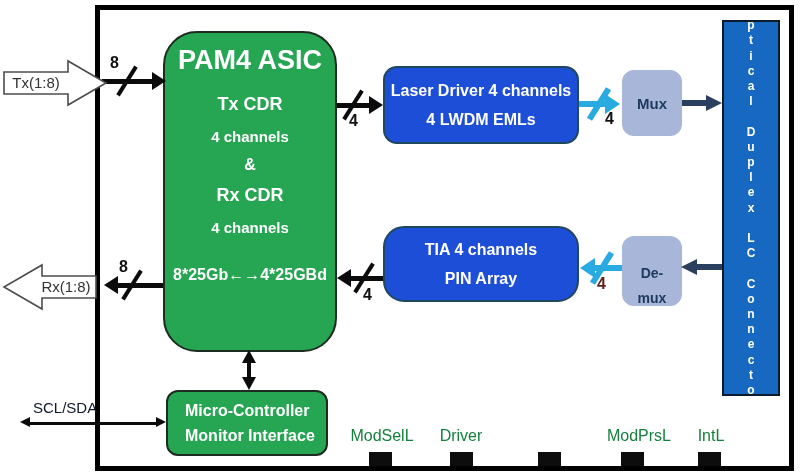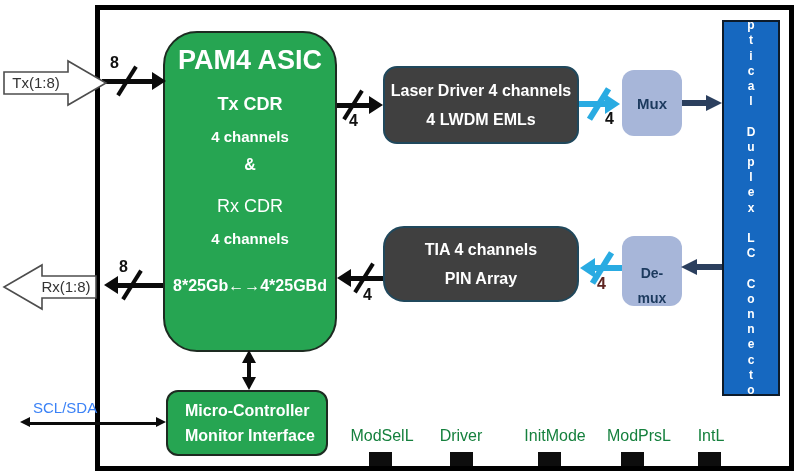--- a/index.html
+++ b/index.html
@@ -6,33 +6,33 @@
   .canvas{position:relative;width:800px;height:474px;background:#ffffff;
           font-family:"Liberation Sans",sans-serif;overflow:hidden;}
   .abs{position:absolute;box-sizing:border-box;}
 
   
   .frame{left:95px;top:5px;width:699px;height:466px;border:5px solid #000;z-index:1;}
 
   
   .blk{display:flex;flex-direction:column;align-items:center;z-index:3;}
   .green{background:#26a552;border:2px solid #1d2b21;border-radius:34px;color:#fff;}
-  .blue{background:#404040;border:2px solid #20485c;border-radius:14px;color:#fff;}
+  .blue{background:#1d4ed8;border:2px solid #20485c;border-radius:14px;color:#fff;}
   .pw{background:#a7b6d9;border-radius:12px;color:#1c3a5e;}
   .conn{background:#1668c0;border:2px solid #0d1b2a;color:#fff;
         display:flex;align-items:center;justify-content:center;}
   .vtext{writing-mode:vertical-lr;text-orientation:upright;letter-spacing:1.2px;
          font-size:12px;font-weight:bold;white-space:nowrap;}
 
   .asic{left:163px;top:31px;width:174px;height:321px;}
   .asic .title{font-size:27px;font-weight:bold;margin-top:12px;}
   .asic .l1{font-size:18px;font-weight:bold;margin-top:18px;}
   .asic .l2{font-size:15px;font-weight:bold;margin-top:13px;}
   .asic .l3{font-size:16px;font-weight:bold;margin-top:11px;}
-  .asic .l4{font-size:18px;font-weight:normal;margin-top:22px;}
+  .asic .l4{font-size:18px;font-weight:bold;margin-top:11px;}
   .asic .l5{font-size:15px;font-weight:bold;margin-top:13px;}
   .asic .rate{font-size:16px;font-weight:bold;margin-top:30px;}
 
   .laser{left:383px;top:66px;width:196px;height:78px;justify-content:center;gap:11px;
          font-size:16px;font-weight:bold;}
   .tia{left:383px;top:226px;width:196px;height:76px;justify-content:center;gap:11px;
        font-size:16px;font-weight:bold;border-radius:21px;}
   .mux{left:622px;top:70px;width:60px;height:66px;justify-content:center;
        font-size:15px;font-weight:bold;}
   .demux{left:622px;top:236px;width:60px;height:70px;justify-content:flex-end;gap:9px;
@@ -54,21 +54,21 @@
   .hr.nv{border-left-color:#2b3f5e;border-left-width:16px;border-top-width:8px;border-bottom-width:8px;}
   .hl.nv{border-right-color:#2b3f5e;border-right-width:16px;border-top-width:8px;border-bottom-width:8px;}
   .hu{border-left:7px solid transparent;border-right:7px solid transparent;border-bottom:13px solid #0b0b0b;}
   .hd{border-left:7px solid transparent;border-right:7px solid transparent;border-top:13px solid #0b0b0b;}
   .slash{width:4px;height:34px;background:#0b0b0b;transform:rotate(32deg);z-index:4;}
   .slash.cy{width:6px;height:36px;background:#29abe2;}
   .buslbl{font-size:16px;font-weight:bold;color:#111;z-index:5;}
   .buslbl.red{color:#5e2420;}
 
   .blockarrow{z-index:5;}
-  .sideLabel{font-size:15px;color:#3b82f6;z-index:5;}
+  .sideLabel{font-size:15px;color:#0f172a;z-index:5;}
 
   .pinlbl{width:90px;text-align:center;font-size:16px;color:#15803d;z-index:3;}
   .pinpad{width:23px;height:14px;background:#0d0d0d;z-index:3;}
 </style>
 </head>
 <body>
 
 <div class="canvas">
 
   <div class="abs frame"></div>
@@ -161,21 +161,20 @@
   <div class="abs head hu" style="left:242px;top:350px;"></div>
   <div class="abs head hd" style="left:242px;top:377px;"></div>
 
   <div class="abs hline" style="left:28px;top:422px;width:132px;height:3px;"></div>
   <div class="abs head" style="left:20px;top:417px;border-top:5px solid transparent;border-bottom:5px solid transparent;border-right:10px solid #0b0b0b;"></div>
   <div class="abs head" style="left:156px;top:417px;border-top:5px solid transparent;border-bottom:5px solid transparent;border-left:10px solid #0b0b0b;"></div>
   <div class="abs sideLabel" style="left:33px;top:399px;">SCL/SDA</div>
 
   <div class="abs pinlbl" style="left:337px;top:427px;">ModSelL</div>
   <div class="abs pinlbl" style="left:416px;top:427px;">Driver</div>
-  <div class="abs pinlbl" style="left:510px;top:427px;">InitMode</div>
   <div class="abs pinlbl" style="left:666px;top:427px;">IntL</div>
   <div class="abs pinlbl" style="left:594px;top:427px;">ModPrsL</div>
 
   <div class="abs pinpad" style="left:369px;top:452px;"></div>
   <div class="abs pinpad" style="left:450px;top:452px;"></div>
   <div class="abs pinpad" style="left:538px;top:452px;"></div>
   <div class="abs pinpad" style="left:621px;top:452px;"></div>
   <div class="abs pinpad" style="left:698px;top:452px;"></div>
 
 </div>

